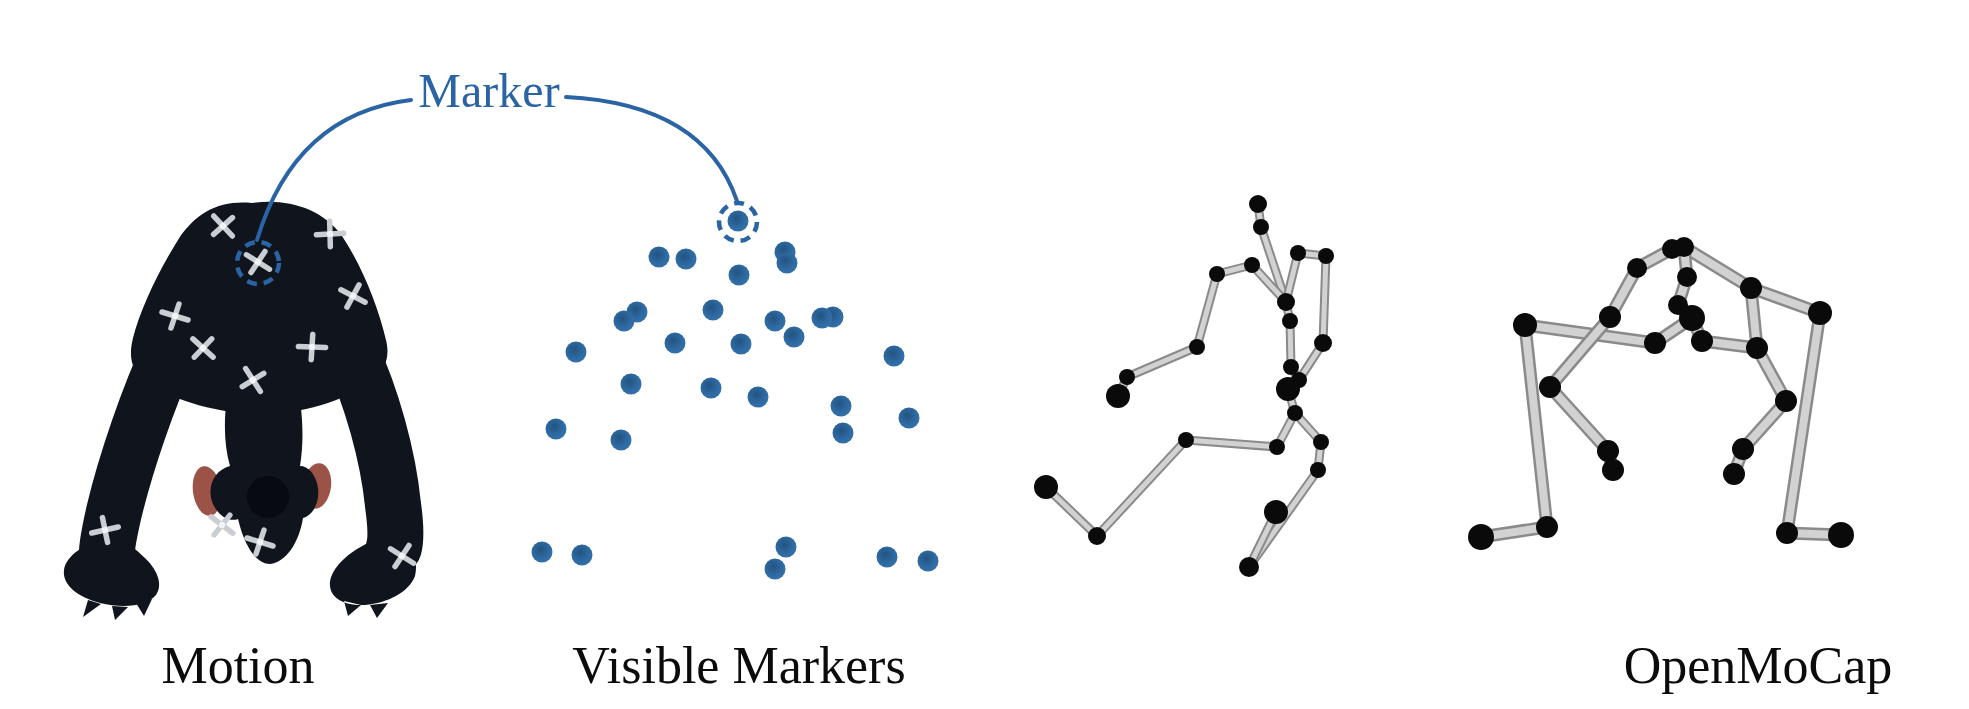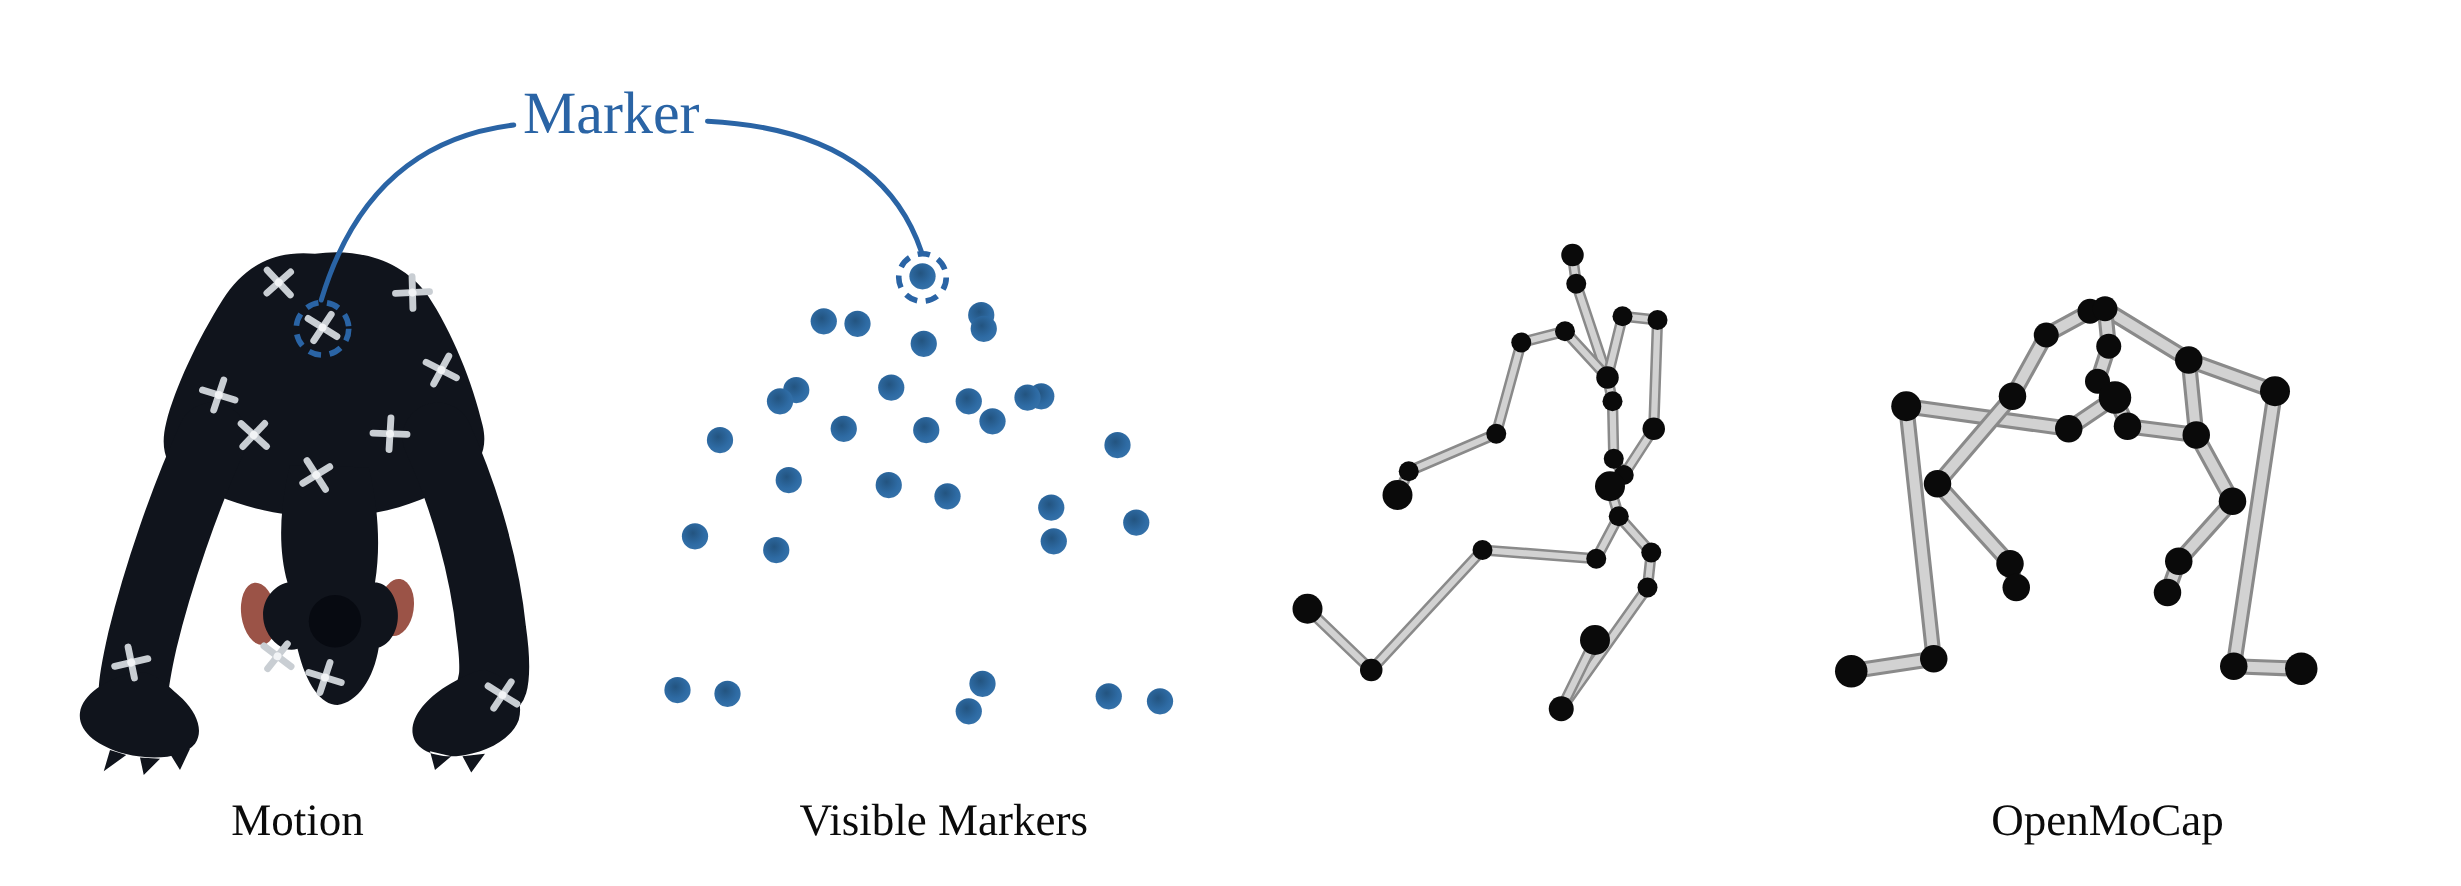--- a/index.html
+++ b/index.html
@@ -1,20 +1,20 @@
 <!DOCTYPE html>
 <html><head>
 <meta charset="utf-8">
 <style>
   html,body{margin:0;padding:0;background:#ffffff;}
   #figure{position:relative;width:1969px;height:709px;background:#ffffff;overflow:hidden;
           font-family:"Liberation Serif","DejaVu Serif",serif;}
   #scene{position:absolute;left:0;top:0;}
   .caption{position:absolute;top:637px;transform:translateX(-50%);white-space:nowrap;
-           font-size:36px;color:#0b0b0b;line-height:1.1;}
+           font-size:52px;color:#0b0b0b;line-height:1.1;}
   .callout-label{position:absolute;top:67px;transform:translateX(-50%);white-space:nowrap;
            font-size:48px;line-height:1.0;}
 </style>
 </head>
 <body>
 
 <div id="figure">
 
   <svg id="scene" width="1969" height="709" viewBox="0 0 1969 709">
     <defs>
@@ -322,15 +322,15 @@
     <g id="callout-layer">
         <path d="M 411,100 Q 295,114 257,240" fill="none" stroke="#2a64a5" stroke-width="4" stroke-linecap="round"></path>
         <path d="M 566,97 Q 704,104 737,201" fill="none" stroke="#2a64a5" stroke-width="4" stroke-linecap="round"></path>
         <circle cx="258" cy="263" r="21" fill="none" stroke="#2a64a5" stroke-width="4.5" stroke-dasharray="10 7"></circle>
         <circle cx="738" cy="222" r="19" fill="none" stroke="#2a64a5" stroke-width="4.5" stroke-dasharray="10 7"></circle>
       </g>
   </svg>
 
   <div class="callout-label" style="left: 489px; color: rgb(42, 100, 165);">Marker</div>
   <div class="caption" style="left: 238px;">Motion</div>
-  <div class="caption" style="left: 739px; margin-left: 16px;">Visible Markers</div>
-  <div class="caption" style="left: 1686px;">OpenMoCap</div>
+  <div class="caption" style="left: 739px;">Visible Markers</div>
+  <div class="caption" style="left: 1758px;">OpenMoCap</div>
 </div>
 
 </body></html>

